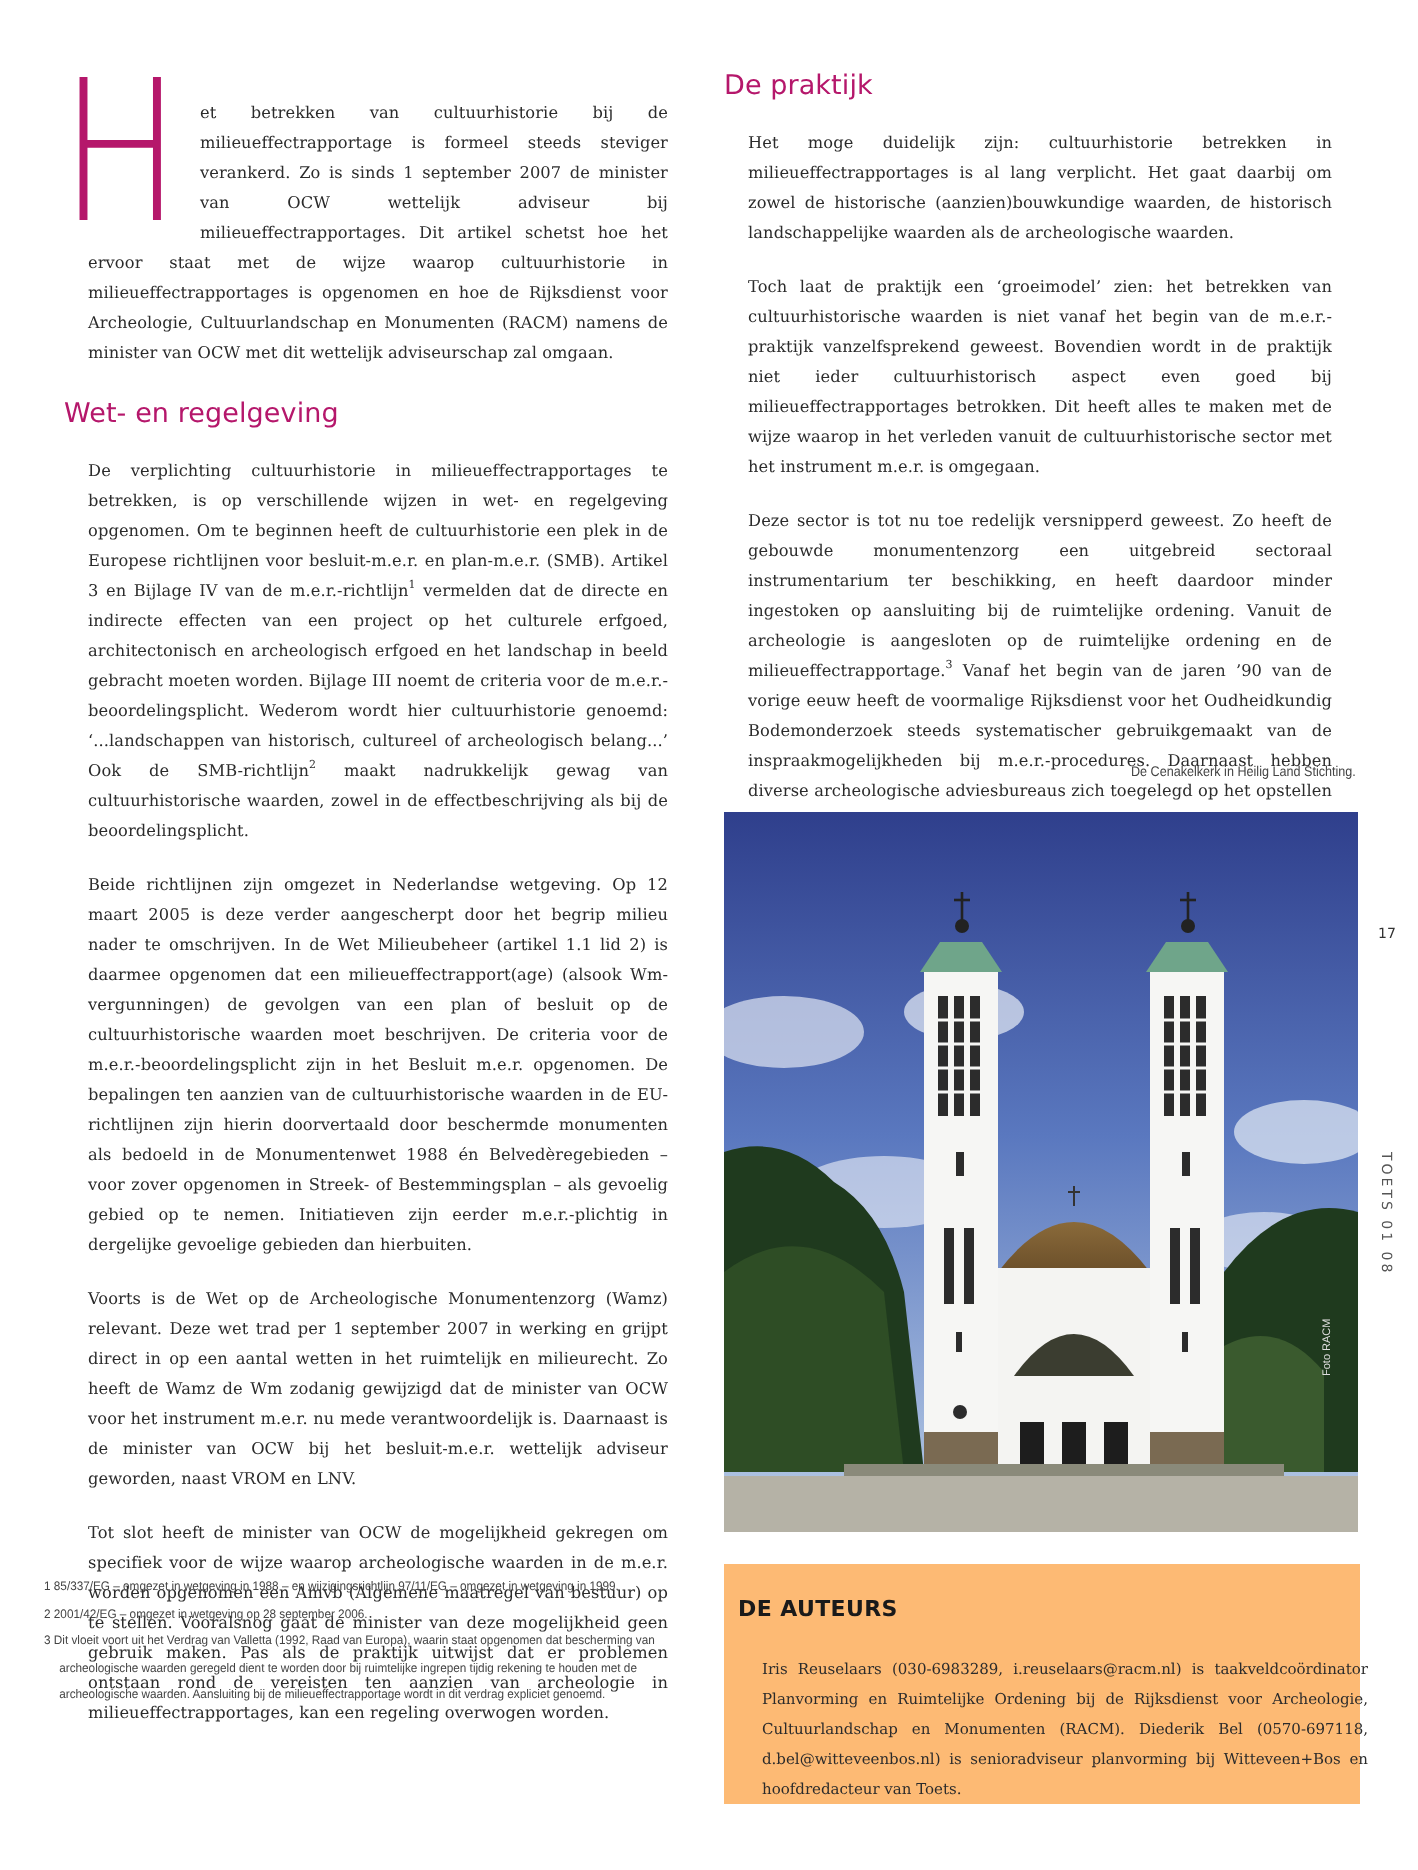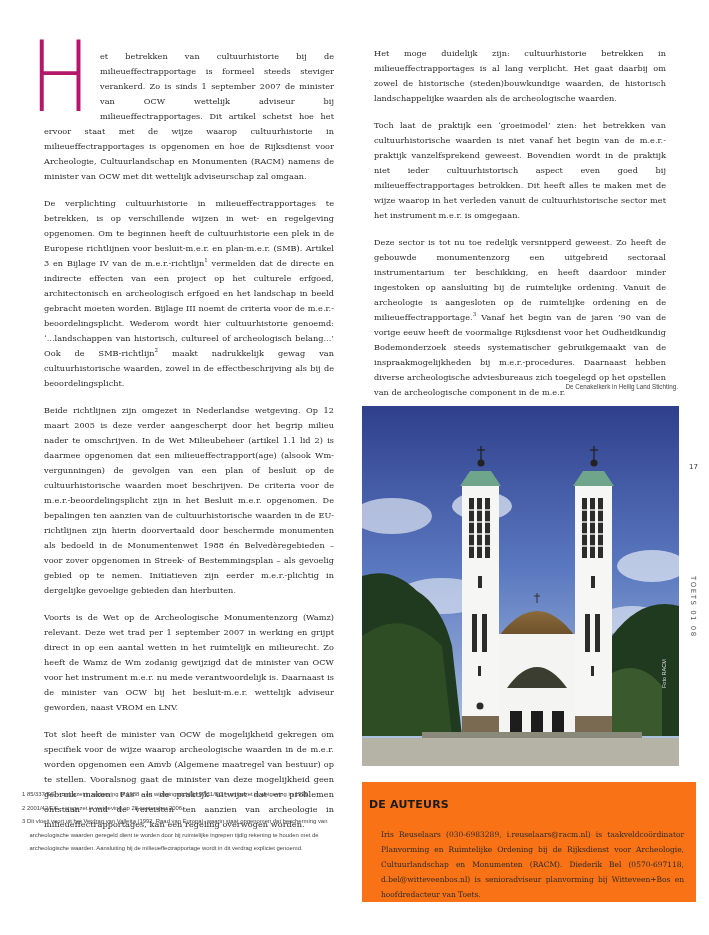--- a/index.html
+++ b/index.html
@@ -20,40 +20,42 @@
   .photo { position: absolute; left: 362px; top: 406px; width: 317px; height: 360px; overflow: hidden; }
   .credit { position: absolute; left: 661px; top: 688px; font-family: "Liberation Sans", sans-serif; font-size: 5.5px;
             color: #ddd; transform: rotate(-90deg); transform-origin: left top; white-space: nowrap; }
   .page-num { position: absolute; left: 689px; top: 463px; font-family: "DejaVu Sans", sans-serif;
               font-size: 7px; font-weight: normal; color: #333; }
   .magazine { position: absolute; left: 689px; top: 576px; font-family: "DejaVu Sans", sans-serif;
               font-size: 7px; color: #555; writing-mode: vertical-rl; letter-spacing: 1.5px; }
   .footnotes { position: absolute; left: 22px; top: 787px; width: 330px; font-family: "Liberation Sans", sans-serif;
                font-size: 6.2px; line-height: 13.5px; color: #444; }
   .footnotes .fn { padding-left: 8px; text-indent: -8px; transform: scaleX(0.95); transform-origin: left; }
-  .authors { position: absolute; left: 362px; top: 782px; width: 318px; height: 120px; background: #f97316; padding-left: 16px; }
+  .authors { position: absolute; left: 362px; top: 782px; width: 318px; height: 120px; background: #fdba74; }
   .authors h3 { margin: 0; position: absolute; left: 7px; top: 16px; font-family: "DejaVu Sans", sans-serif;
                 font-weight: bold; font-size: 11px; color: #1a1a1a; letter-spacing: 0.2px; }
   .authors p { position: absolute; left: 7px; top: 33px; width: 303px; margin: 12px;
                font-size: 7.5px; line-height: 15px; text-align: justify; color: #2b2b2b; }
 </style>
 </head>
 <body>
 
 <div class="col" id="left-col">
   <span class="dropcap">H</span>
   <p>et betrekken van cultuurhistorie bij de milieueffectrapportage is formeel steeds steviger verankerd. Zo is sinds 1 september 2007 de minister van OCW wettelijk adviseur bij milieueffectrapportages. Dit artikel schetst hoe het ervoor staat met de wijze waarop cultuurhistorie in milieueffectrapportages is opgenomen en hoe de Rijksdienst voor Archeologie, Cultuurlandschap en Monumenten (RACM) namens de minister van OCW met dit wettelijk adviseurschap zal omgaan.</p>
+  <h2 id="left-h2">Wet- en regelgeving</h2>
   <p><span>De verplichting cultuurhistorie in milieueffectrapportages te betrekken, is op verschillende wijzen in wet- en regelgeving opgenomen. Om te beginnen heeft de cultuurhistorie een plek in de Europese richtlijnen voor besluit-m.e.r. en plan-m.e.r. (SMB). Artikel 3 en Bijlage IV van de m.e.r.-richtlijn</span><sup>1</sup><span> vermelden dat de directe en indirecte effecten van een project op het culturele erfgoed, architectonisch en archeologisch erfgoed en het landschap in beeld gebracht moeten worden. Bijlage III noemt de criteria voor de m.e.r.-beoordelingsplicht. Wederom wordt hier cultuurhistorie genoemd: ‘...landschappen van historisch, cultureel of archeologisch belang...’ Ook de SMB-richtlijn</span><sup>2</sup><span> maakt nadrukkelijk gewag van cultuurhistorische waarden, zowel in de effectbeschrijving als bij de beoordelingsplicht.</span></p>
   <p>Beide richtlijnen zijn omgezet in Nederlandse wetgeving. Op 12 maart 2005 is deze verder aangescherpt door het begrip milieu nader te omschrijven. In de Wet Milieubeheer (artikel 1.1 lid 2) is daarmee opgenomen dat een milieueffectrapport(age) (alsook Wm-vergunningen) de gevolgen van een plan of besluit op de cultuurhistorische waarden moet beschrijven. De criteria voor de m.e.r.-beoordelingsplicht zijn in het Besluit m.e.r. opgenomen. De bepalingen ten aanzien van de cultuurhistorische waarden in de EU-richtlijnen zijn hierin doorvertaald door beschermde monumenten als bedoeld in de Monumentenwet 1988 én Belvedèregebieden – voor zover opgenomen in Streek- of Bestemmingsplan – als gevoelig gebied op te nemen. Initiatieven zijn eerder m.e.r.-plichtig in dergelijke gevoelige gebieden dan hierbuiten.</p>
   <p>Voorts is de Wet op de Archeologische Monumentenzorg (Wamz) relevant. Deze wet trad per 1 september 2007 in werking en grijpt direct in op een aantal wetten in het ruimtelijk en milieurecht. Zo heeft de Wamz de Wm zodanig gewijzigd dat de minister van OCW voor het instrument m.e.r. nu mede verantwoordelijk is. Daarnaast is de minister van OCW bij het besluit-m.e.r. wettelijk adviseur geworden, naast VROM en LNV.</p>
   <p>Tot slot heeft de minister van OCW de mogelijkheid gekregen om specifiek voor de wijze waarop archeologische waarden in de m.e.r. worden opgenomen een Amvb (Algemene maatregel van bestuur) op te stellen. Vooralsnog gaat de minister van deze mogelijkheid geen gebruik maken. Pas als de praktijk uitwijst dat er problemen ontstaan rond de vereisten ten aanzien van archeologie in milieueffectrapportages, kan een regeling overwogen worden.</p>
 </div>
 
 <div class="col" id="right-col">
-  <p>Het moge duidelijk zijn: cultuurhistorie betrekken in milieueffectrapportages is al lang verplicht. Het gaat daarbij om zowel de historische (steden)bouwkundige waarden, de historisch landschappelijke waarden als de archeologische waarden.</p>
+  <h2>De praktijk</h2>
+  <p>Het moge duidelijk zijn: cultuurhistorie betrekken in milieueffectrapportages is al lang verplicht. Het gaat daarbij om zowel de historische (aanzien)bouwkundige waarden, de historisch landschappelijke waarden als de archeologische waarden.</p>
   <p>Toch laat de praktijk een ‘groeimodel’ zien: het betrekken van cultuurhistorische waarden is niet vanaf het begin van de m.e.r.-praktijk vanzelfsprekend geweest. Bovendien wordt in de praktijk niet ieder cultuurhistorisch aspect even goed bij milieueffectrapportages betrokken. Dit heeft alles te maken met de wijze waarop in het verleden vanuit de cultuurhistorische sector met het instrument m.e.r. is omgegaan.</p>
   <p><span>Deze sector is tot nu toe redelijk versnipperd geweest. Zo heeft de gebouwde monumentenzorg een uitgebreid sectoraal instrumentarium ter beschikking, en heeft daardoor minder ingestoken op aansluiting bij de ruimtelijke ordening. Vanuit de archeologie is aangesloten op de ruimtelijke ordening en de milieueffectrapportage.</span><sup>3</sup><span> Vanaf het begin van de jaren ’90 van de vorige eeuw heeft de voormalige Rijksdienst voor het Oudheidkundig Bodemonderzoek steeds systematischer gebruikgemaakt van de inspraakmogelijkheden bij m.e.r.-procedures. Daarnaast hebben diverse archeologische adviesbureaus zich toegelegd op het opstellen van de archeologische component in de m.e.r.</span></p>
 </div>
 
 <div class="caption">De Cenakelkerk in Heilig Land Stichting.</div>
 <div class="photo">
   <svg width="317" height="360" viewBox="0 0 317 360">
     <defs>
       <linearGradient id="sky" x1="0" y1="0" x2="0" y2="1">
         <stop offset="0" stop-color="#2f3f8c"></stop>

